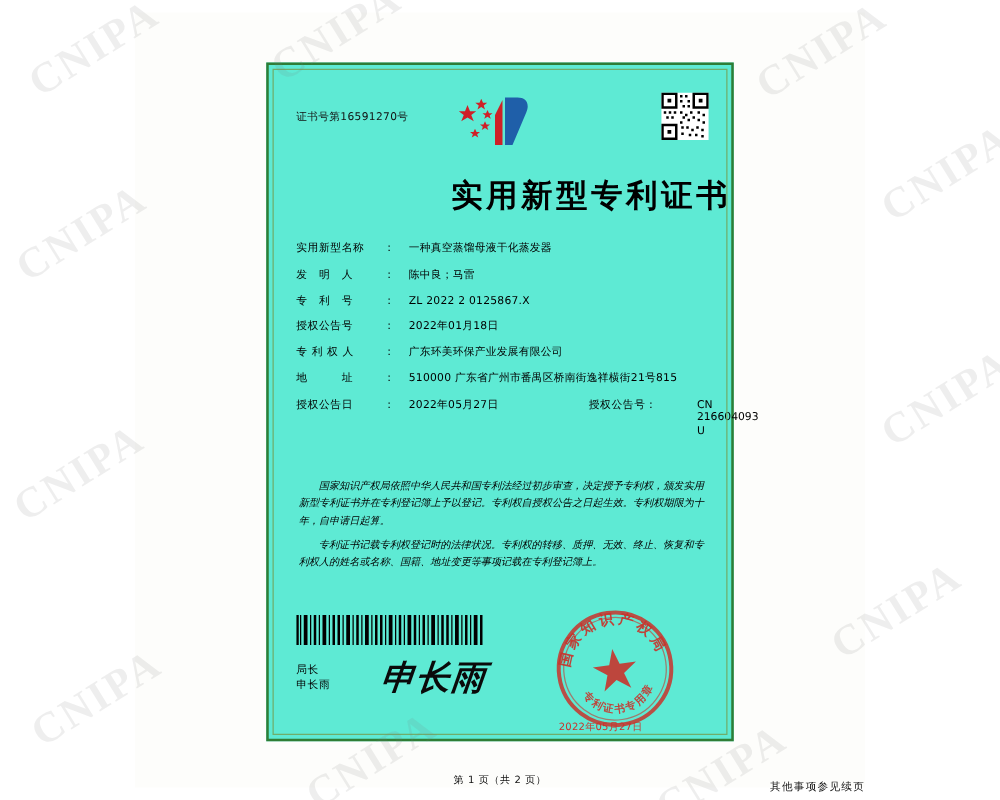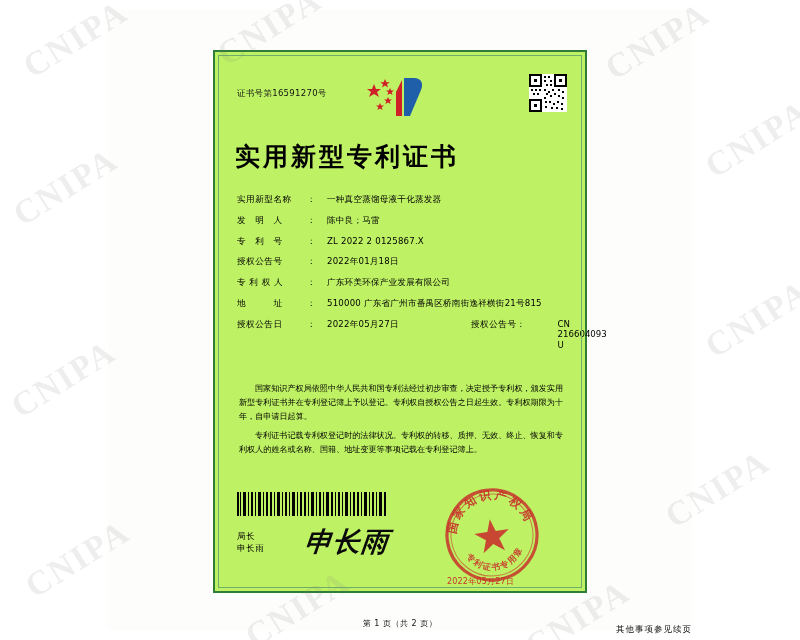--- a/index.html
+++ b/index.html
@@ -45,21 +45,21 @@
     z-index: 2;
   }
   .cert {
     position: absolute;
     left: 105px;
     top: 40px;
     width: 374px;
     height: 543px;
     border: 2px solid #2f7d36;
     box-sizing: border-box;
-    background: #bef264;
+    background: #5eead4;
   }
   .cert::after {
     content: "";
     position: absolute;
     inset: 3px;
     border: 1px solid #6fae6b;
     pointer-events: none;
   }
   .cert-inner {
     position: absolute;
@@ -97,21 +97,21 @@
     font-family: "DejaVu Sans", sans-serif;
     letter-spacing: 0.3px;
   }
 
   
   .title {
     position: absolute;
     left: 0;
     right: 0;
     top: 88px;
-    text-align: left;
+    text-align: right;
     font-family: "DejaVu Sans", sans-serif;
     font-weight: bold;
     font-size: 25px;
     letter-spacing: 3px;
     color: #000;
     padding-left: 20px;
   }
 
   
   .fields {
@@ -160,20 +160,21 @@
   
   .paras {
     position: absolute;
     left: 24px;
     right: 22px;
     top: 330px;
     font-size: 8.1px;
     line-height: 1.72;
     color: #000;
     text-align: justify;
+    font-style: italic;
   }
   .paras p {
     margin: 0 0 5px 0;
     text-indent: 16px;
   }
 
   
   .barcode {
     position: absolute;
     left: 22px;

